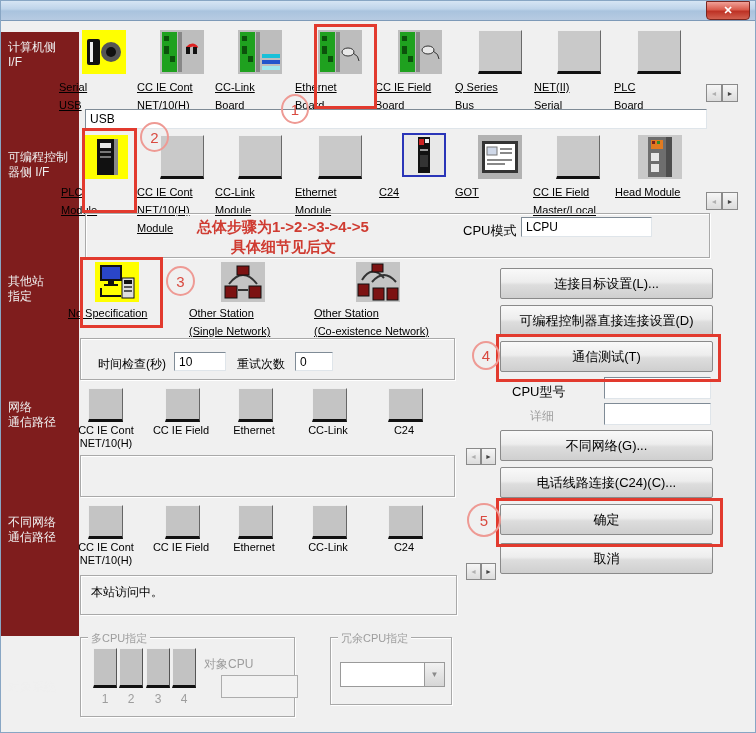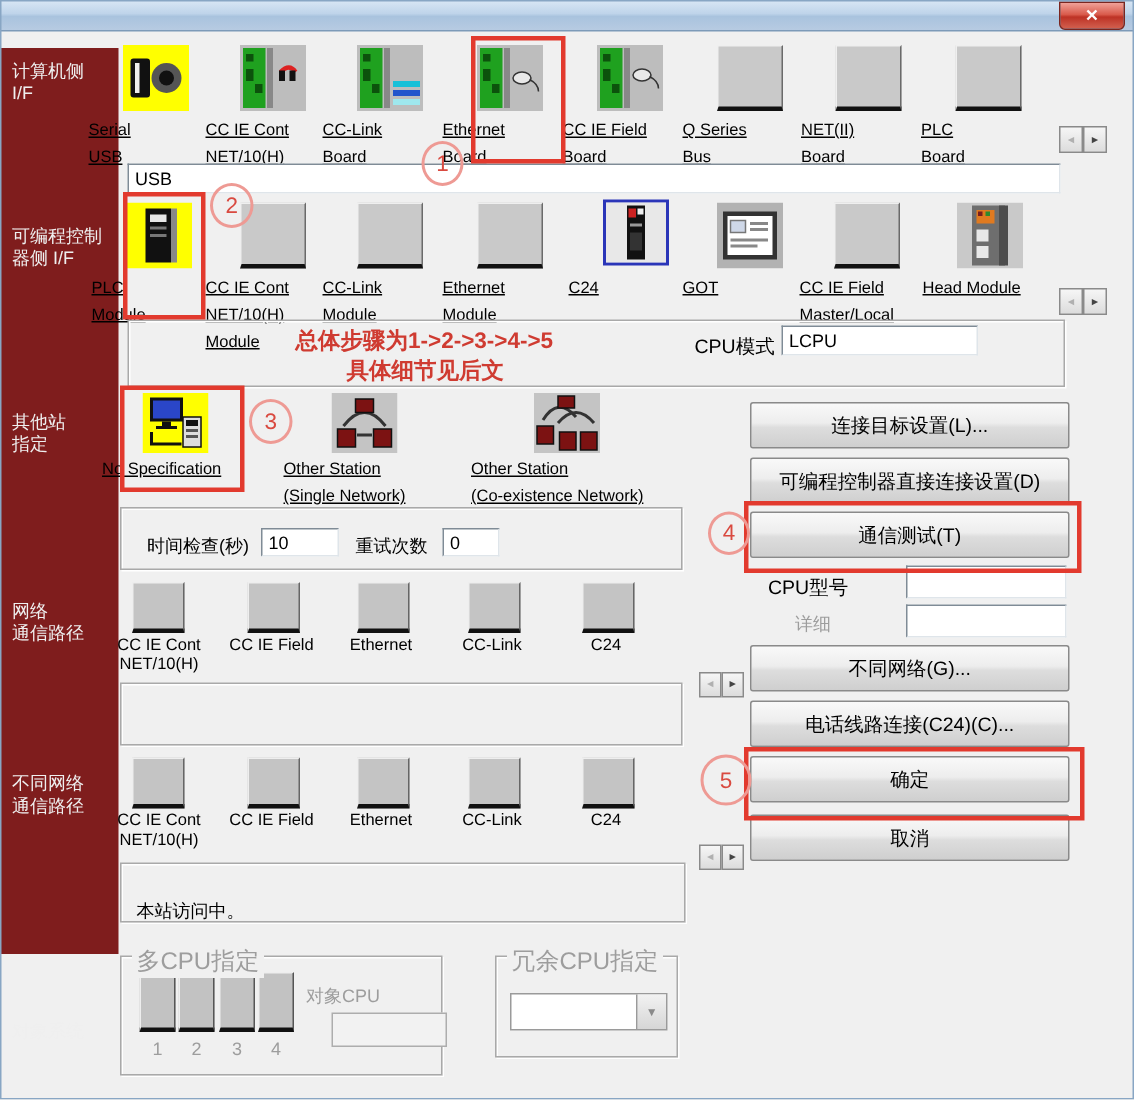--- a/index.html
+++ b/index.html
@@ -39,21 +39,21 @@
   .navbtn.dim{color:#b0b0b0;}
   .dislabel{color:#9d9d9d;font-size:12px;}
   
   .redbox{border:3px solid #e23a2e;pointer-events:none;z-index:40;}
   .stepnum{border:2px solid #ee9a94;border-radius:50%;color:#d94a40;font-size:15px;
     display:flex;align-items:center;justify-content:center;z-index:41;background:transparent;}
   .redtext{color:#cf3b31;font-size:15px;font-weight:bold;z-index:39;white-space:nowrap;}
   
   .mcpu-btn{width:22px;height:36px;background:#c2c2c2;border-top:1px solid #eee;border-left:1px solid #eee;
     border-right:1px solid #555;border-bottom:3px solid #111;box-sizing:content-box;cursor:pointer;}
-  .gchip{background:#f0f0f0;padding:0 3px;font-size:16px;color:#9d9d9d;z-index:5;}
+  .gchip{background:#f0f0f0;padding:0 3px;font-size:11px;color:#9d9d9d;z-index:5;}
 </style>
 </head>
 <body>
 
 <div id="titlebar" class="abs">
   <div id="close-btn" class="abs">✕</div>
 </div>
 <div id="frame" class="abs"></div>
 
 <div id="sidebar" class="abs">
@@ -140,21 +140,21 @@
 Board</span></div>
 <div class="abs cell" style="left:215px;top:77px;width:90px"><span class="ilabel">CC-Link
 Board</span></div>
 <div class="abs cell" style="left:295px;top:77px;width:90px"><span class="ilabel">Ethernet
 Board</span></div>
 <div class="abs cell" style="left:375px;top:77px;width:90px"><span class="ilabel">CC IE Field
 Board</span></div>
 <div class="abs cell" style="left:455px;top:77px;width:90px"><span class="ilabel">Q Series
 Bus</span></div>
 <div class="abs cell" style="left:534px;top:77px;width:90px"><span class="ilabel">NET(II)
-Board</span></div>
+Serial</span></div>
 <div class="abs cell" style="left:614px;top:77px;width:90px"><span class="ilabel">PLC
 Board</span></div>
 
 <div class="abs" style="left:706px;top:84px;display:flex">
   <div class="navbtn dim">◄</div>
   <div class="navbtn">►</div>
 </div>
 
 <div class="abs field" style="left:85px;top:109px;width:622px;height:20px">USB</div>
 
@@ -306,21 +306,21 @@
 <div class="abs icon33" style="left:312px;top:505px"></div>
 <div class="abs icon33" style="left:388px;top:505px"></div>
 <div class="abs nlabel" style="left:61px;top:541px;width:90px">CC IE Cont
 NET/10(H)</div>
 <div class="abs nlabel" style="left:138px;top:541px;width:86px">CC IE Field</div>
 <div class="abs nlabel" style="left:211px;top:541px;width:86px">Ethernet</div>
 <div class="abs nlabel" style="left:285px;top:541px;width:86px">CC-Link</div>
 <div class="abs nlabel" style="left:361px;top:541px;width:86px">C24</div>
 
 <div class="abs grouprect" style="left:80px;top:575px;width:377px;height:40px">
-  <div style="padding:23px 10px;font-size:12px">本站访问中。</div>
+  <div style="padding:8px 10px;font-size:12px">本站访问中。</div>
 </div>
 <div class="abs" style="left:466px;top:563px;display:flex">
   <div class="navbtn dim" style="width:13px;height:15px">◄</div>
   <div class="navbtn" style="width:13px;height:15px">►</div>
 </div>
 
 <div class="abs btn" style="top:268px">连接目标设置(L)...</div>
 <div class="abs btn" style="top:305px">可编程控制器直接连接设置(D)</div>
 <div class="abs btn" style="top:341px">通信测试(T)</div>
 <div class="abs" style="left:512px;top:383px;font-size:13px">CPU型号</div>

